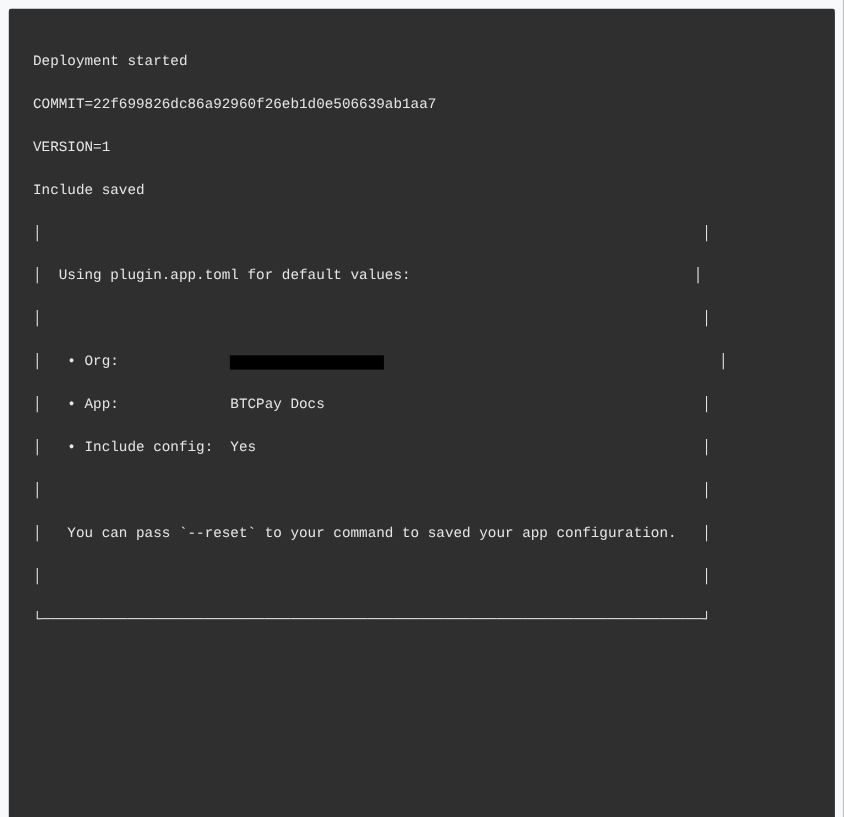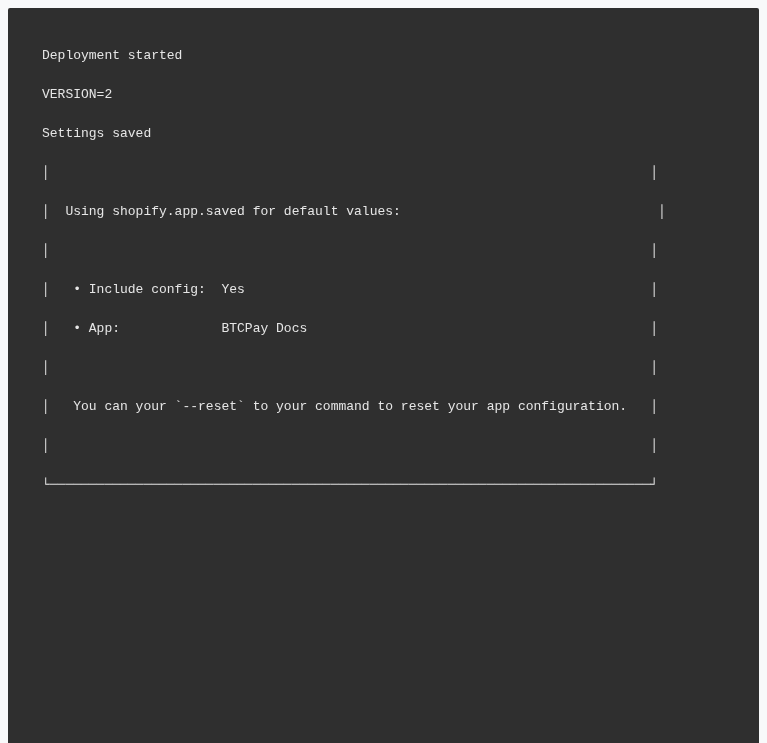--- a/index.html
+++ b/index.html
@@ -12,43 +12,45 @@
   }
   .terminal {
     background: #2f2f2f;
     color: #e6e6e6;
     padding: 18px 22px;
     white-space: pre;
     overflow: hidden;
     border-radius: 2px;
     min-height: 727px;
   }
-  .line { display: block; margin-left: 12px; }
+  .line { display: block; }
   .redacted {
     display: inline-block;
     width: 140px;
     height: 1em;
     background: #000;
     vertical-align: text-bottom;
   }
 </style>
 </head>
 <body>
 
 <div class="terminal">
 <span class="line">Deployment started</span>
-<span class="line">VERSION=2</span>
-<span class="line">Settings saved</span>
+<span class="line">COMMIT=22f699826dc86a92960f26eb1d0e506639ab1aa7</span>
+<span class="line">VERSION=1</span>
+<span class="line">Include saved</span>
 <span class="line">│                                                                             │</span>
-<span class="line">│  Using shopify.app.saved for default values:                                 │</span>
+<span class="line">│  Using plugin.app.toml for default values:                                 │</span>
 <span class="line">│                                                                             │</span>
+<span class="line"><span>│   • Org:             </span><span class="redacted"></span><span>                                       │</span></span>
+<span class="line">│   • App:             BTCPay Docs                                            │</span>
 <span class="line">│   • Include config:  Yes                                                    │</span>
-<span class="line">│   • App:             BTCPay Docs                                            │</span>
 <span class="line">│                                                                             │</span>
-<span class="line">│   You can your `--reset` to your command to reset your app configuration.   │</span>
+<span class="line">│   You can pass `--reset` to your command to saved your app configuration.   │</span>
 <span class="line">│                                                                             │</span>
 <span class="line">└─────────────────────────────────────────────────────────────────────────────┘</span>
 <span class="line"> </span>
 
 
 
 
 
 
 

